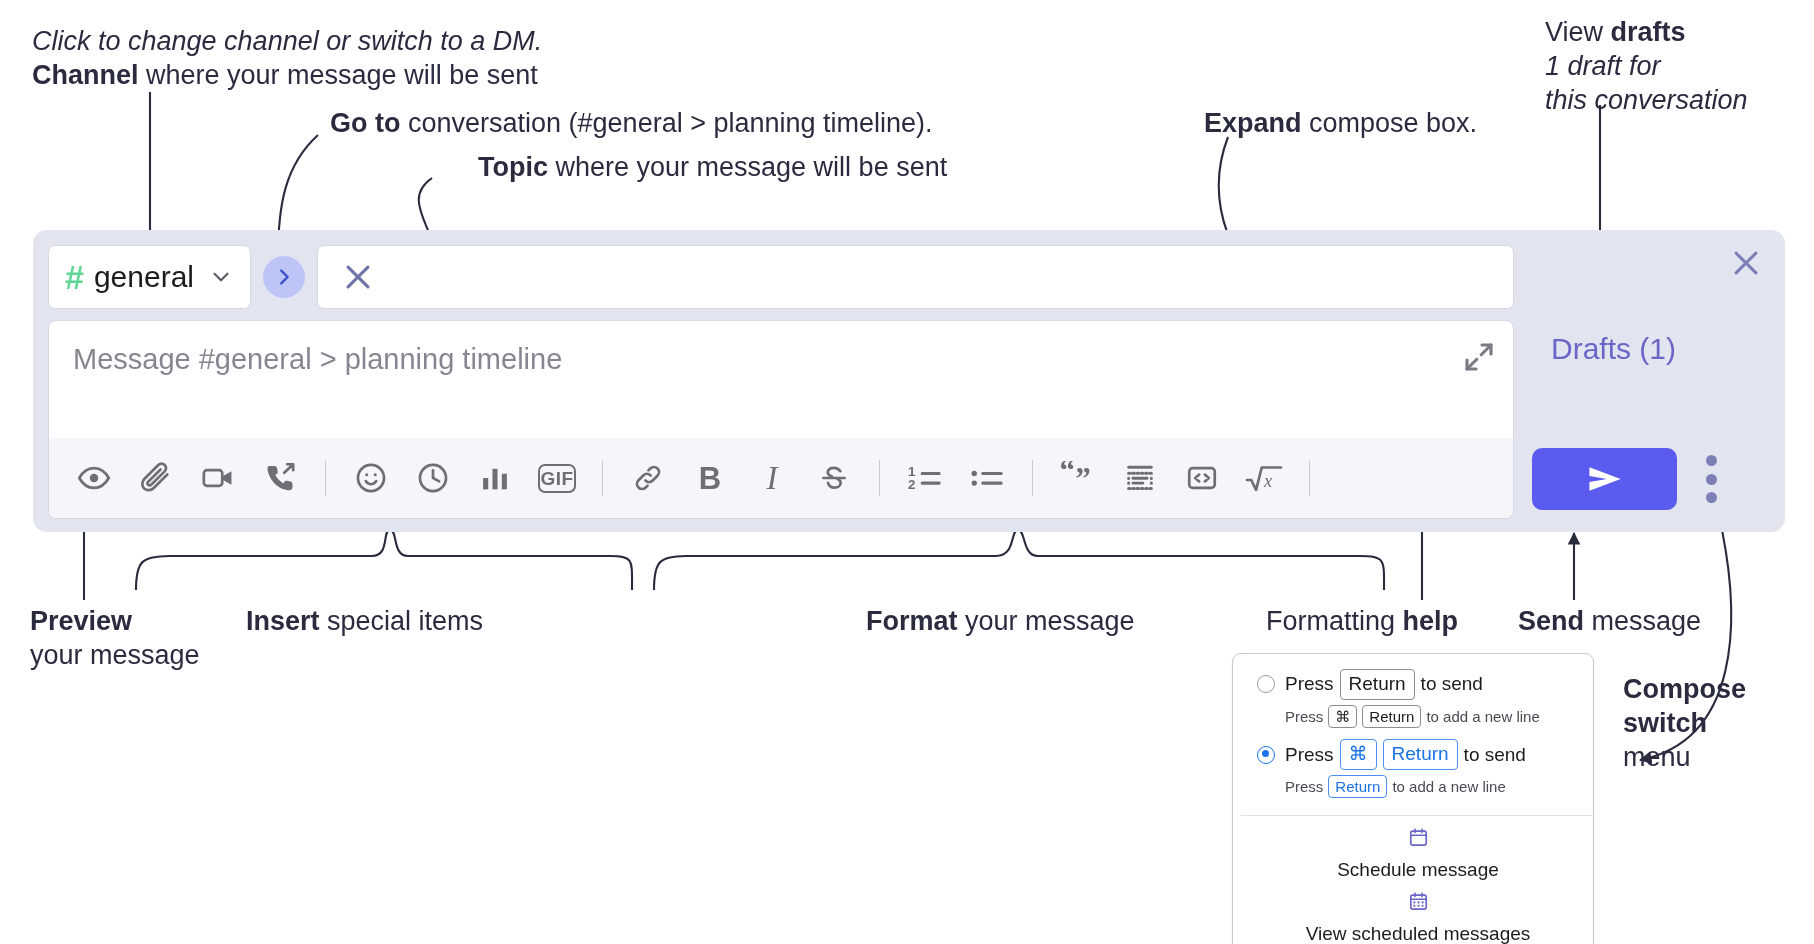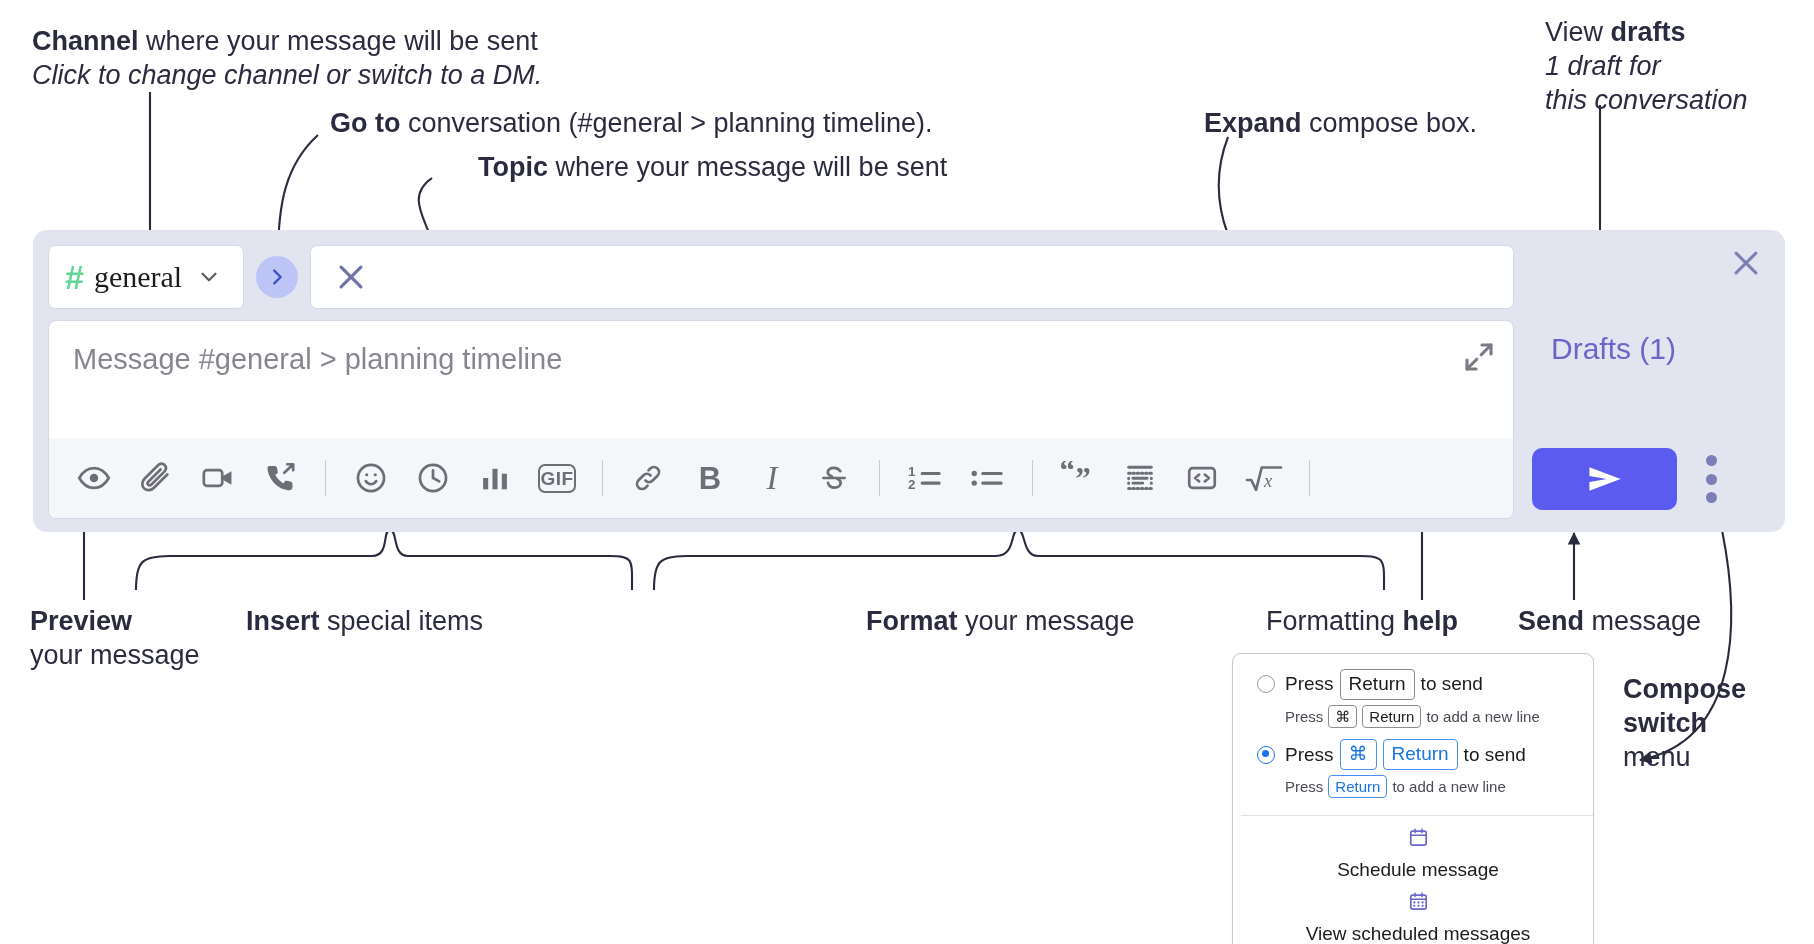--- a/index.html
+++ b/index.html
@@ -94,21 +94,20 @@
   }
   #channel-select .hash {
     color: #62d695;
     font-size: 34px;
     font-weight: 700;
     line-height: 1;
   }
   #channel-name {
     font-size: 30px;
     color: #1d1c1d;
-    font-family: Liberation Serif, serif;
   }
   .chev {
     margin-left: 4px;
     color: #5b5b66;
     display: inline-flex;
   }
   #goto-btn {
     width: 42px; height: 42px;
     margin: 0 12px;
     border-radius: 50%;
@@ -372,22 +371,22 @@
 
       <path d="M1422,600 L1422,500" marker-end="url(#arr)"></path>
 
       <path d="M1574,600 L1574,533" marker-end="url(#arr)"></path>
 
       <path d="M1722,530 C1740,620 1740,740 1640,760" marker-end="url(#arr)"></path>
     </g>
   </svg>
 
   <div class="anno" style="left:32px; top:24px;">
+    <div><i>Click to change channel or switch to a DM.</i></div>
     <div><b>Channel</b><span> where your message will be sent</span></div>
-    <div><i>Click to change channel or switch to a DM.</i></div>
   </div>
 
   <div class="anno" style="left:330px; top:106px;">
     <b>Go to</b><span> conversation (#general &gt; planning timeline).</span>
   </div>
 
   <div class="anno" style="left:478px; top:150px;">
     <b>Topic</b><span> where your message will be sent</span>
   </div>
 

